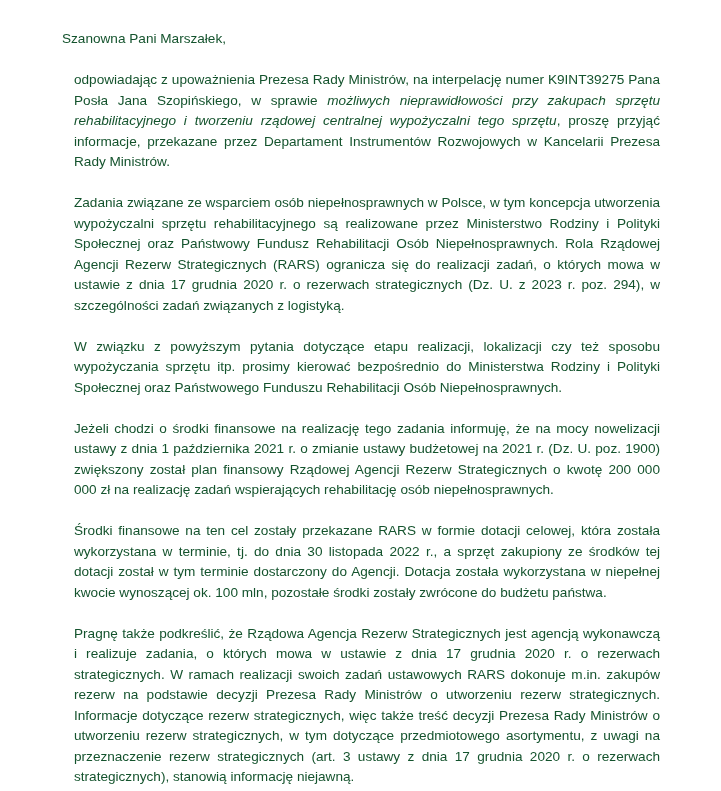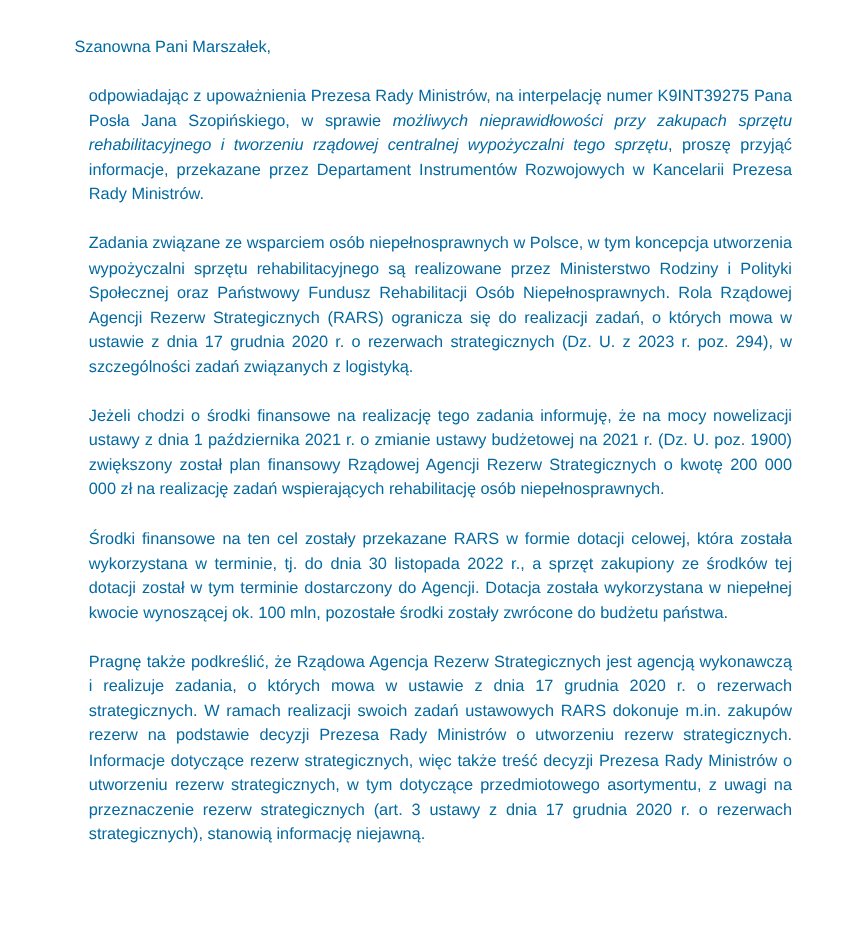--- a/index.html
+++ b/index.html
@@ -9,21 +9,21 @@
     background: #ffffff;
     overflow: hidden;
   }
   .letter {
     width: 721px;
     height: 791px;
     padding: 29px 61px 0 62px;
     font-family: "Liberation Sans", sans-serif;
     font-size: 13.6px;
     line-height: 20.5px;
-    color: #0369a1;
+    color: #14532d;
     text-align: justify;
     text-justify: inter-word;
   }
   .salutation {
     text-align: left;
     margin-bottom: 20.5px;
   }
   .para {
     margin-bottom: 20.5px;
     margin-left: 12px;
@@ -35,19 +35,20 @@
 </head>
 <body>
 
 <div class="letter">
   <p class="salutation">Szanowna Pani Marszałek,</p>
 
   <p class="para"><span>odpowiadając z upoważnienia Prezesa Rady Ministrów, na interpelację numer K9INT39275 Pana Posła Jana Szopińskiego, w sprawie </span><span class="italic">możliwych nieprawidłowości przy zakupach sprzętu rehabilitacyjnego i tworzeniu rządowej centralnej wypożyczalni tego sprzętu</span><span>, proszę przyjąć informacje, przekazane przez Departament Instrumentów Rozwojowych w Kancelarii Prezesa Rady Ministrów.</span></p>
 
   <p class="para">Zadania związane ze wsparciem osób niepełnosprawnych w Polsce, w tym koncepcja utworzenia wypożyczalni sprzętu rehabilitacyjnego są realizowane przez Ministerstwo Rodziny i Polityki Społecznej oraz Państwowy Fundusz Rehabilitacji Osób Niepełnosprawnych. Rola Rządowej Agencji Rezerw Strategicznych (RARS) ogranicza się do realizacji zadań, o których mowa w ustawie z dnia 17 grudnia 2020 r. o rezerwach strategicznych (Dz. U. z 2023 r. poz. 294), w szczególności zadań związanych z logistyką.</p>
 
+  <p class="para">W związku z powyższym pytania dotyczące etapu realizacji, lokalizacji czy też sposobu wypożyczania sprzętu itp. prosimy kierować bezpośrednio do Ministerstwa Rodziny i Polityki Społecznej oraz Państwowego Funduszu Rehabilitacji Osób Niepełnosprawnych.</p>
 
   <p class="para">Jeżeli chodzi o środki finansowe na realizację tego zadania informuję, że na mocy nowelizacji ustawy z dnia 1 października 2021 r. o zmianie ustawy budżetowej na 2021 r. (Dz. U. poz. 1900) zwiększony został plan finansowy Rządowej Agencji Rezerw Strategicznych o kwotę 200 000 000 zł na realizację zadań wspierających rehabilitację osób niepełnosprawnych.</p>
 
   <p class="para">Środki finansowe na ten cel zostały przekazane RARS w formie dotacji celowej, która została wykorzystana w terminie, tj. do dnia 30 listopada 2022 r., a sprzęt zakupiony ze środków tej dotacji został w tym terminie dostarczony do Agencji. Dotacja została wykorzystana w niepełnej kwocie wynoszącej ok. 100 mln, pozostałe środki zostały zwrócone do budżetu państwa.</p>
 
   <p class="para">Pragnę także podkreślić, że Rządowa Agencja Rezerw Strategicznych jest agencją wykonawczą i realizuje zadania, o których mowa w ustawie z dnia 17 grudnia 2020 r. o rezerwach strategicznych. W ramach realizacji swoich zadań ustawowych RARS dokonuje m.in. zakupów rezerw na podstawie decyzji Prezesa Rady Ministrów o utworzeniu rezerw strategicznych. Informacje dotyczące rezerw strategicznych, więc także treść decyzji Prezesa Rady Ministrów o utworzeniu rezerw strategicznych, w tym dotyczące przedmiotowego asortymentu, z uwagi na przeznaczenie rezerw strategicznych (art. 3 ustawy z dnia 17 grudnia 2020 r. o rezerwach strategicznych), stanowią informację niejawną.</p>
 </div>
 
 </body></html>

